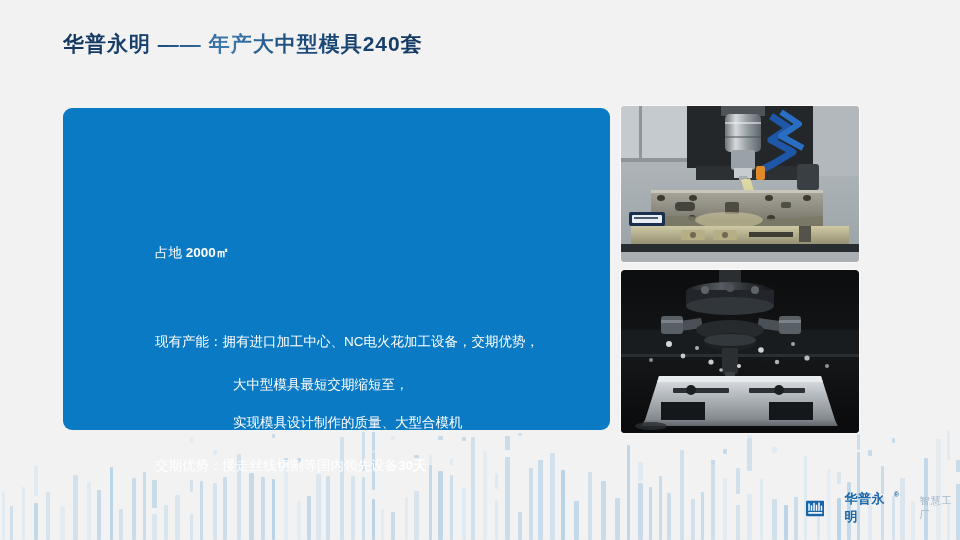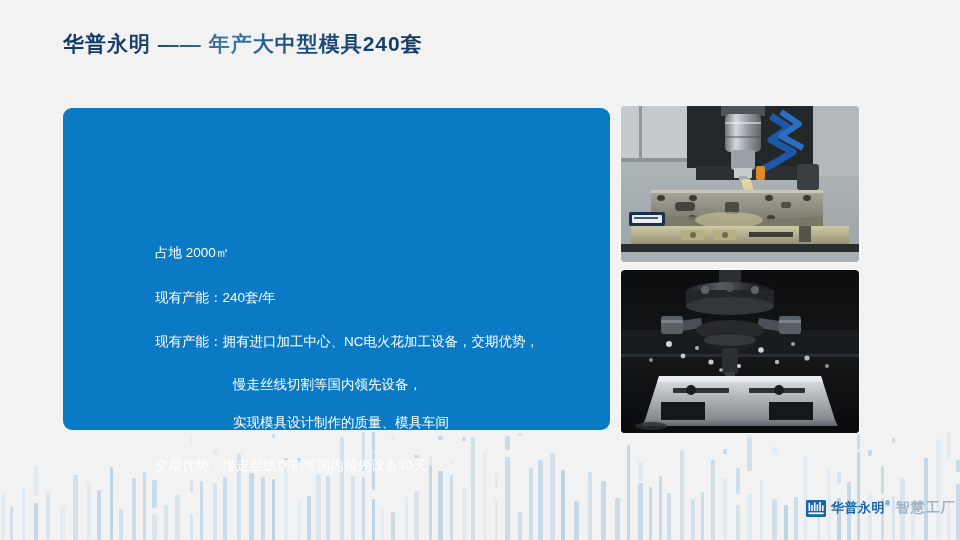--- a/index.html
+++ b/index.html
@@ -36,44 +36,44 @@
   }
   #panel .line{
     color:#ffffff; font-size:13.5px; line-height:1.3; white-space:nowrap;
   }
   #panel .l1{ position:absolute; left:92px; top:136px; }
   #panel .l2{ position:absolute; left:92px; top:181px; }
   #panel .l3{ position:absolute; left:92px; top:225px; }
   #panel .l4{ position:absolute; left:170px; top:268px; }
   #panel .l5{ position:absolute; left:170px; top:306px; }
   #panel .l6{ position:absolute; left:92px; top:349px; }
-  #panel b{ font-weight:normal; }
+  #panel b{ font-weight:bold; }
 
   
   .photo{
     position:absolute; z-index:4; border-radius:4px; overflow:hidden;
     box-shadow:0 0 0 1px rgba(255,255,255,.6);
   }
   #photo-top{ left:621px; top:106px; width:238px; height:156px; }
   #photo-bottom{ left:621px; top:270px; width:238px; height:163px; }
   .photo svg{ display:block; width:100%; height:100%; }
 
   
   #logo{
     position:absolute; left:806px; top:497px; height:22px; z-index:6;
-    display:flex; align-items:center; gap:5px;
+    display:flex; align-items:center; gap:20px;
   }
   #logo-mark{ width:20px; height:17px; }
   #logo-name{
     font-size:13px; font-weight:bold; color:#1565a8; letter-spacing:.5px;
     display:flex; align-items:flex-start;
   }
   #logo-name .tm{ font-size:7px; line-height:1; margin-top:1px; }
   #logo-sub{
-    font-size:14px; color:#9fb4c6; letter-spacing:1px; font-weight:bold;
+    font-size:10px; color:#9fb4c6; letter-spacing:1px; font-weight:normal;
   }
 </style>
 </head>
 <body>
 
 <div id="barfield">
     <div class="bar" style="left: 2px; width: 3px; height: 49px; bottom: 0px; background: rgb(220, 232, 241); opacity: 0.71;"></div>
     <div class="bar" style="left: 10px; width: 3px; height: 34px; bottom: 0px; background: rgb(201, 220, 234); opacity: 0.86;"></div>
     <div class="bar" style="left: 22px; width: 3px; height: 53px; bottom: 0px; background: rgb(220, 232, 241); opacity: 0.81;"></div>
     <div class="bar" style="left: 34px; width: 4px; height: 37px; bottom: 0px; background: rgb(183, 210, 230); opacity: 0.83;"></div>
@@ -195,34 +195,31 @@
   </div>
 
 <div id="title">华普永明 —— 年产大中型模具240套</div>
 
 <div id="panel">
 
   <div class="line l1">
     <span>占地 </span><b>2000㎡</b>
   </div>
 
-  <div class="line l2">
-    <span>现有产能：</span><b>240套/年</b>
-  </div>
 
   <div class="line l3">
     <span>现有产能：</span><span>拥有进口加工中心、NC电火花加工设备，交期优势，</span>
   </div>
 
   <div class="line l4">
-    <span>慢走丝线切割等国内领先设备，</span>
+    <span>大中型模具最短交期缩短至，</span>
   </div>
 
   <div class="line l5">
-    <span>实现模具设计制作的质量、模具车间</span>
+    <span>实现模具设计制作的质量、大型合模机</span>
   </div>
 
   <div class="line l6">
     <span>交期优势：</span><span>慢走丝线切割等国内领先设备</span><b>30天</b>
   </div>
 
 </div>
 
 <div class="photo" id="photo-top">
   <svg viewBox="0 0 238 156" preserveAspectRatio="none">

